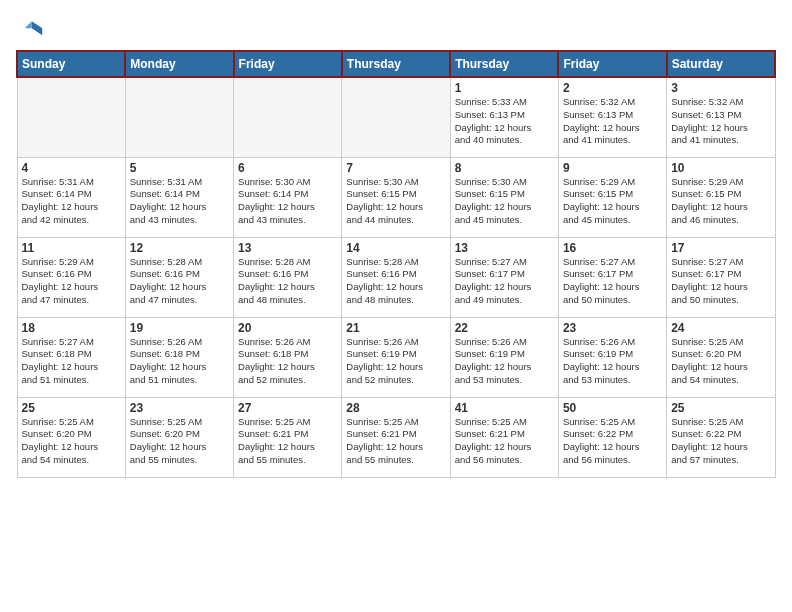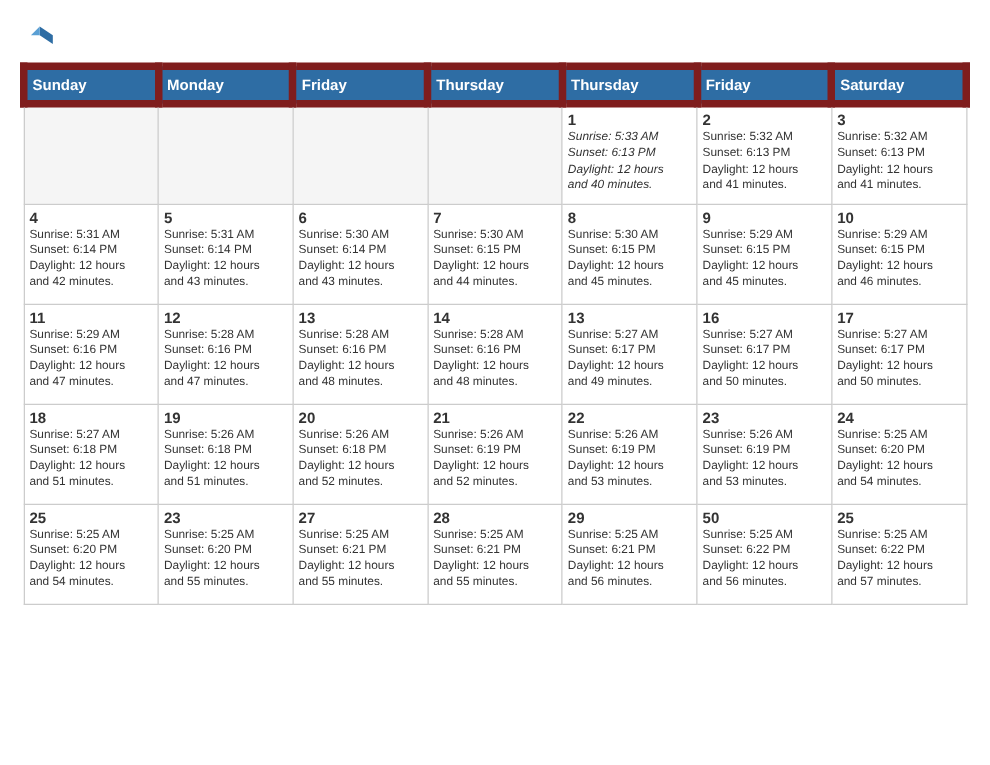--- a/index.html
+++ b/index.html
@@ -58,21 +58,21 @@
       border-collapse: collapse;
       margin-top: 6px;
     }
     .calendar th {
       background: #2e6da4;
       color: #fff;
       font-size: 12px;
       font-weight: bold;
       padding: 5px 4px;
       text-align: left;
-      border: 6px solid #7f1d1d;
+      border: 2px solid #7f1d1d;
     }
     .calendar td {
       border: 1px solid #ccc;
       vertical-align: top;
       padding: 3px 4px;
       width: 108px;
       height: 80px;
       background: #fff;
       font-size: 10px;
       color: #333;
@@ -129,21 +129,21 @@
       </tr>
   </thead>
   <tbody id="calendar-body">
   <tr>
         <td class="empty"></td>
         <td class="empty"></td>
         <td class="empty"></td>
         <td class="empty"></td>
         <td>
           <span class="day-number">1</span>
-          <div class="day-info" style="white-space: pre-line; font-style: italic;">Sunrise: 5:33 AM
+          <div class="day-info" style="white-space: pre-line;">Sunrise: 5:33 AM
 Sunset: 6:13 PM
 Daylight: 12 hours
 and 40 minutes.</div>
         </td>
         <td>
           <span class="day-number">2</span>
           <div class="day-info" style="white-space: pre-line;">Sunrise: 5:32 AM
 Sunset: 6:13 PM
 Daylight: 12 hours
 and 41 minutes.</div>
@@ -332,21 +332,21 @@
 and 55 minutes.</div>
         </td>
         <td>
           <span class="day-number">28</span>
           <div class="day-info" style="white-space: pre-line;">Sunrise: 5:25 AM
 Sunset: 6:21 PM
 Daylight: 12 hours
 and 55 minutes.</div>
         </td>
         <td>
-          <span class="day-number">29</span>
+          <span class="day-number">41</span>
           <div class="day-info" style="white-space: pre-line;">Sunrise: 5:25 AM
 Sunset: 6:21 PM
 Daylight: 12 hours
 and 56 minutes.</div>
         </td>
         <td>
           <span class="day-number">50</span>
           <div class="day-info" style="white-space: pre-line;">Sunrise: 5:25 AM
 Sunset: 6:22 PM
 Daylight: 12 hours

